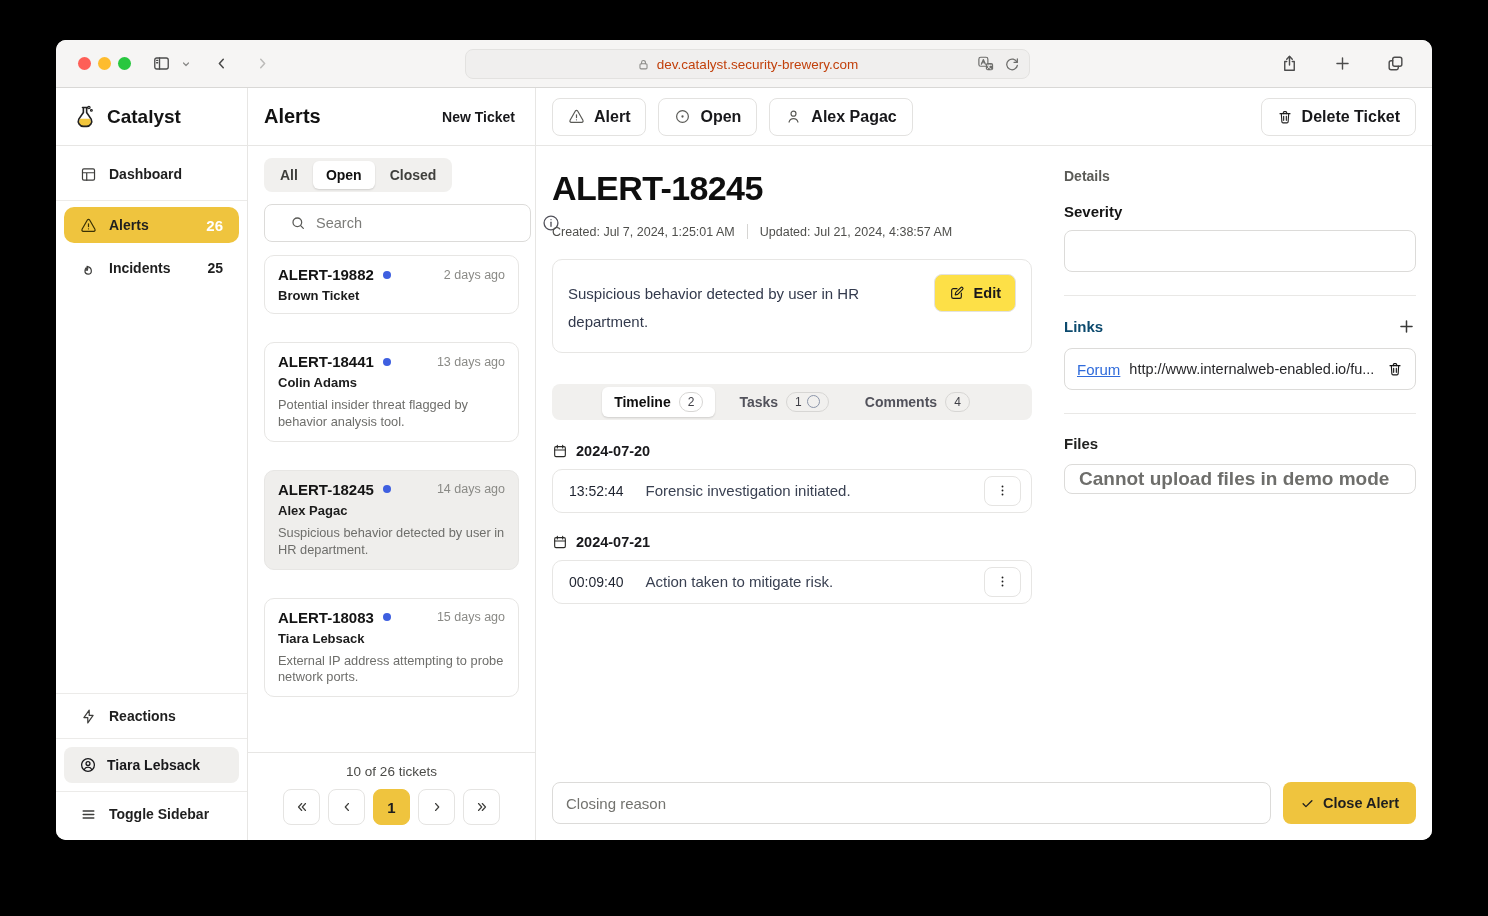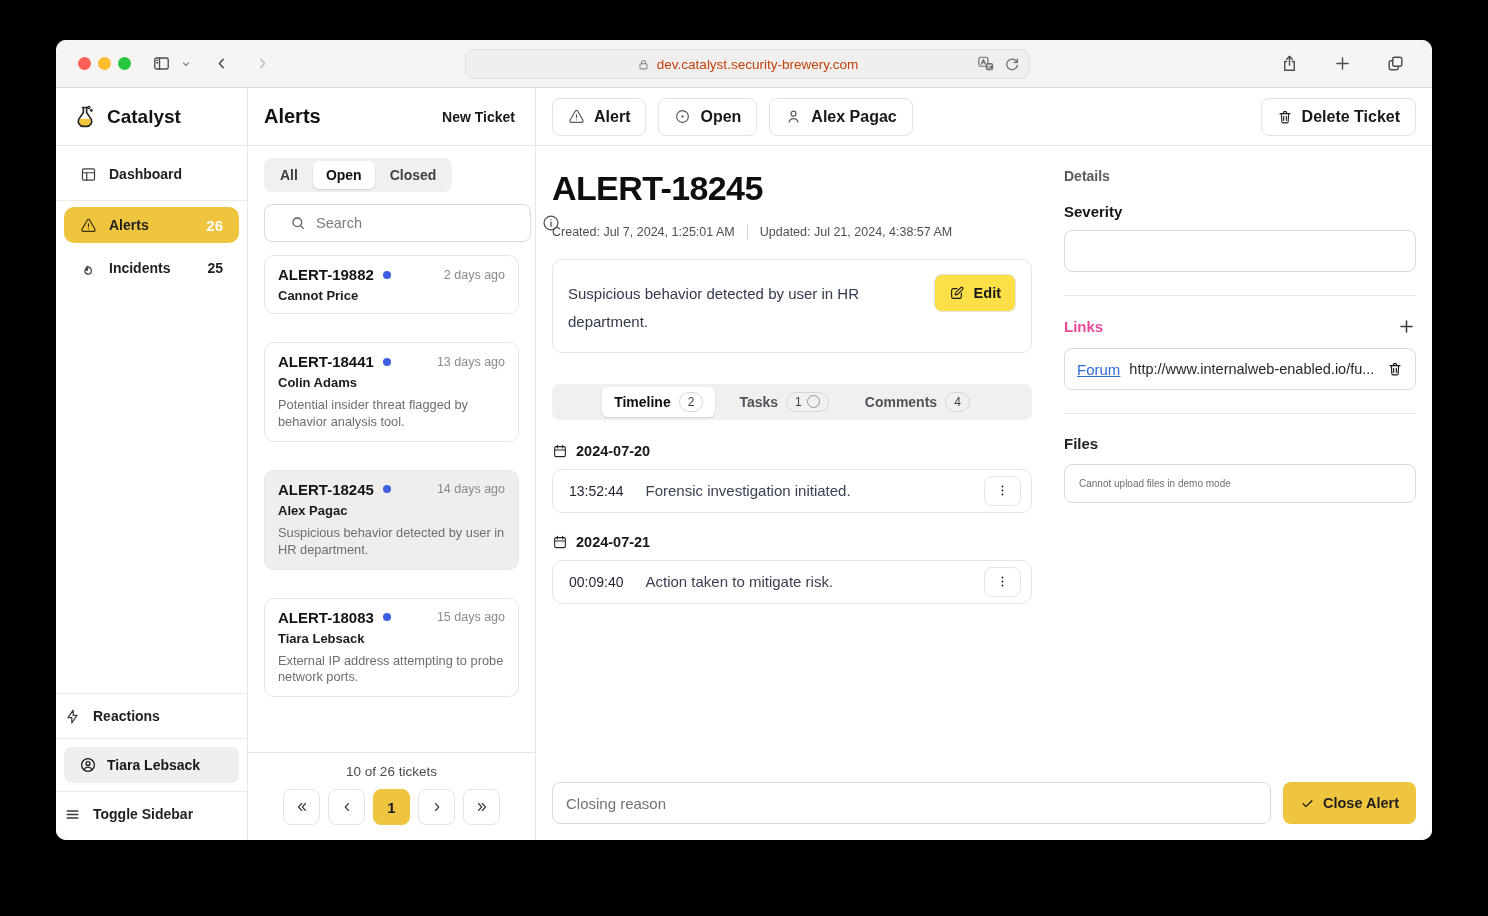--- a/index.html
+++ b/index.html
@@ -46,21 +46,21 @@
   .brand { height:58px; display:flex; align-items:center; gap:9px; padding:0 16px; border-bottom:1px solid #e7e6e4; }
   .brand-name { font-size:19px; font-weight:700; color:#141414; }
   .nav { padding-top:8px; }
   .nav-item { height:40px; display:flex; align-items:center; gap:12px; padding:0 24px; font-size:14px; font-weight:600; color:#1f1f1f; cursor:pointer; }
   .nav-item svg { color:#3d3d3b; }
   .nav-divider { border-top:1px solid #ecebe9; margin:6px 0; }
   .nav-item.active { background:#EFC43E; margin:5px 8px; padding:0 16px; border-radius:10px; height:36px; }
   .count { margin-left:auto; font-size:14px; font-weight:600; color:#1f1f1f; }
   .nav-item.active .count { color:#fff; font-weight:700; font-size:15px; }
   .sb-bottom { margin-top:auto; padding-bottom:4px; }
-  .sb-item { height:44px; display:flex; align-items:center; gap:12px; padding:0 8px; font-size:14px; font-weight:600; color:#1f1f1f; cursor:pointer; }
+  .sb-item { height:44px; display:flex; align-items:center; gap:12px; padding:0 24px; font-size:14px; font-weight:600; color:#1f1f1f; cursor:pointer; }
   .sb-item svg { color:#3d3d3b; }
   .user-pill { margin:8px; height:36px; background:#f0efed; border-radius:8px; display:flex; align-items:center; gap:10px; padding:0 15px; font-size:14px; font-weight:600; cursor:pointer; }
 
   
   .alerts-panel { width:288px; border-right:1px solid #e7e6e4; display:flex; flex-direction:column; flex-shrink:0; }
   .panel-header { height:58px; flex-shrink:0; display:flex; align-items:center; justify-content:space-between; padding:0 16px; border-bottom:1px solid #e7e6e4; }
   .panel-title { font-size:20px; font-weight:700; color:#111; }
   .new-ticket { background:none; border:none; font-size:14px; font-weight:600; color:#18181b; padding:6px 4px; }
   .seg { margin:12px 16px 0; background:#f1f0ee; border-radius:8px; padding:3px; display:flex; width:max-content; gap:2px; }
   .seg-tab { border:none; background:none; padding:6px 13px; font-size:14px; font-weight:600; color:#3f3f3c; border-radius:6px; }
@@ -115,27 +115,27 @@
   .tl-text { font-size:15px; color:#3a4152; }
   .kebab-btn { margin-left:auto; width:37px; height:30px; border:1px solid #e5e4e2; border-radius:8px; background:#fff; display:flex; align-items:center; justify-content:center; color:#1d1d1d; padding:0; }
   .add-item-btn { margin-top:16px; width:100%; height:40px; border:1px solid #e7e6e4; border-radius:10px; background:#fff; display:flex; align-items:center; justify-content:center; gap:9px; font-size:14.5px; font-weight:700; color:#18181b; }
 
   .details-col { flex:1; min-width:0; padding-top:22px; }
   .dt-heading { font-size:14px; font-weight:700; color:#5b5b57; }
   .dt-label { margin-top:19px; font-size:15px; font-weight:600; color:#141414; }
   .dt-input { margin-top:10px; width:100%; height:42px; border:1px solid #dcdbd9; border-radius:8px; background:#fff; font-family:inherit; font-size:15px; padding:0 12px; outline:none; }
   .dt-divider { border:none; border-top:1px solid #e9e8e6; margin:23px 0 0; }
   .links-row { margin-top:21px; display:flex; align-items:center; justify-content:space-between; }
-  .links-title { font-size:15px; font-weight:700; color:#ec4899; }
+  .links-title { font-size:15px; font-weight:700; color:#0c4a6e; }
   .plus-btn { background:none; border:none; color:#3a3a38; padding:0; }
   .link-card { margin-top:12px; height:42px; border:1px solid #dcdbd9; border-radius:8px; display:flex; align-items:center; gap:9px; padding:0 12px; }
   .link-name { font-size:15px; color:#2F6BDB; text-decoration:underline; cursor:pointer; white-space:nowrap; }
   .link-url { flex:1; min-width:0; font-size:14.5px; color:#27272a; white-space:nowrap; overflow:hidden; }
   .link-trash { background:none; border:none; color:#141414; padding:0; }
-  .files-box { margin-top:12px; height:39px; border:1px solid #dcdbd9; border-radius:8px; display:flex; align-items:center; padding:0 14px; font-size:10px; color:#6e6e6b; }
+  .files-box { margin-top:12px; height:30px; border:1px solid #dcdbd9; border-radius:8px; display:flex; align-items:center; padding:0 14px; font-size:19px; color:#6e6e6b;font-weight:bold; }
 
   .main-footer { flex-shrink:0; display:flex; align-items:center; gap:12px; padding:8px 16px 16px; }
   .closing-input { flex:1; height:42px; border:1px solid #dcdbd9; border-radius:8px; padding:0 13px; font-size:15px; color:#111; outline:none; font-family:inherit; }
   .closing-input::placeholder { color:#73736f; }
   .close-btn { height:42px; background:#EFC43E; border:none; border-radius:8px; display:flex; align-items:center; gap:8px; padding:0 17px; font-size:14.5px; font-weight:700; color:#1f1f1f; }
 </style>
 </head>
 <body>
 
 <div class="window">
@@ -326,21 +326,21 @@
         </button>
       </div>
 
       <div class="alert-list">
         <div class="alert-card">
           <div class="ac-top">
             <span class="ac-id">ALERT-19882</span>
             <span class="ac-dot"></span>
             <span class="ac-age">2 days ago</span>
           </div>
-          <div class="ac-owner">Cannot Price</div>
+          <div class="ac-owner">Brown Ticket</div>
         </div>
         <div class="alert-card">
           <div class="ac-top">
             <span class="ac-id">ALERT-18441</span>
             <span class="ac-dot"></span>
             <span class="ac-age">13 days ago</span>
           </div>
           <div class="ac-owner">Colin Adams</div>
           <div class="ac-desc">Potential insider threat flagged by behavior analysis tool.</div>
         </div>

